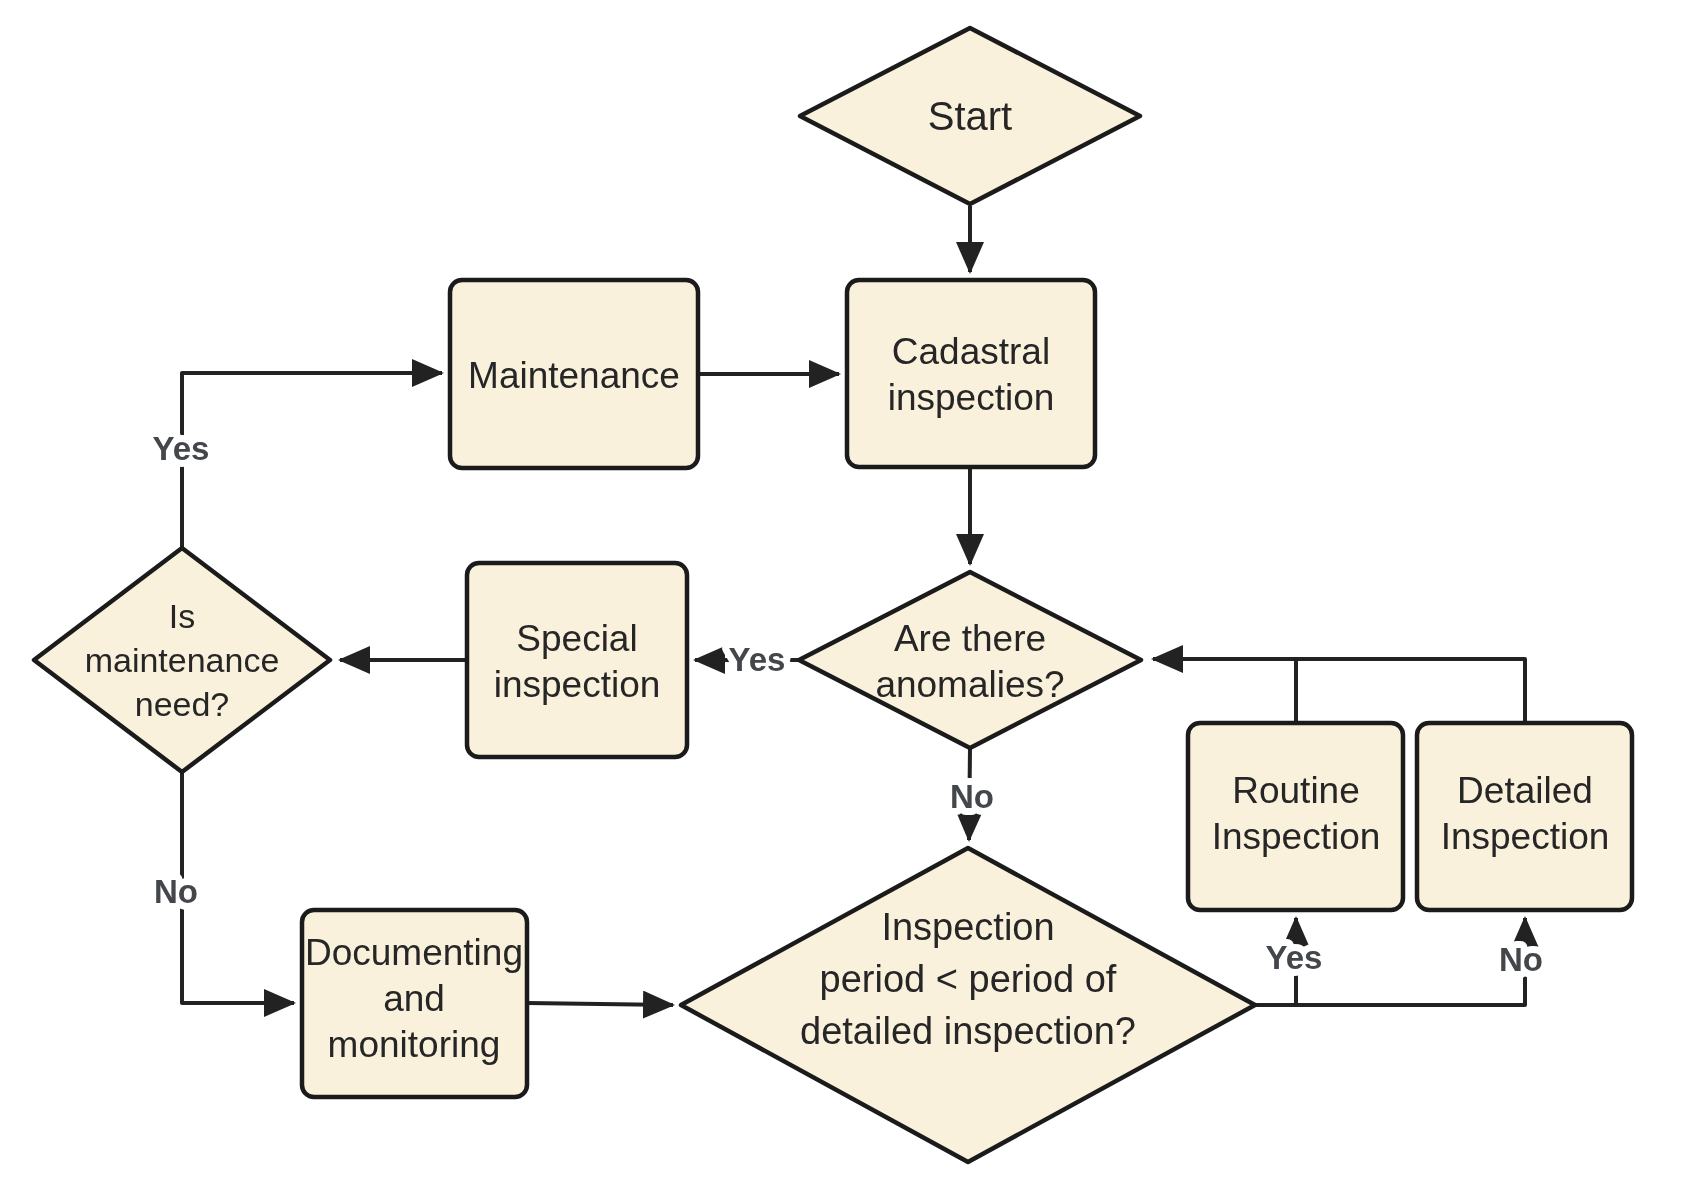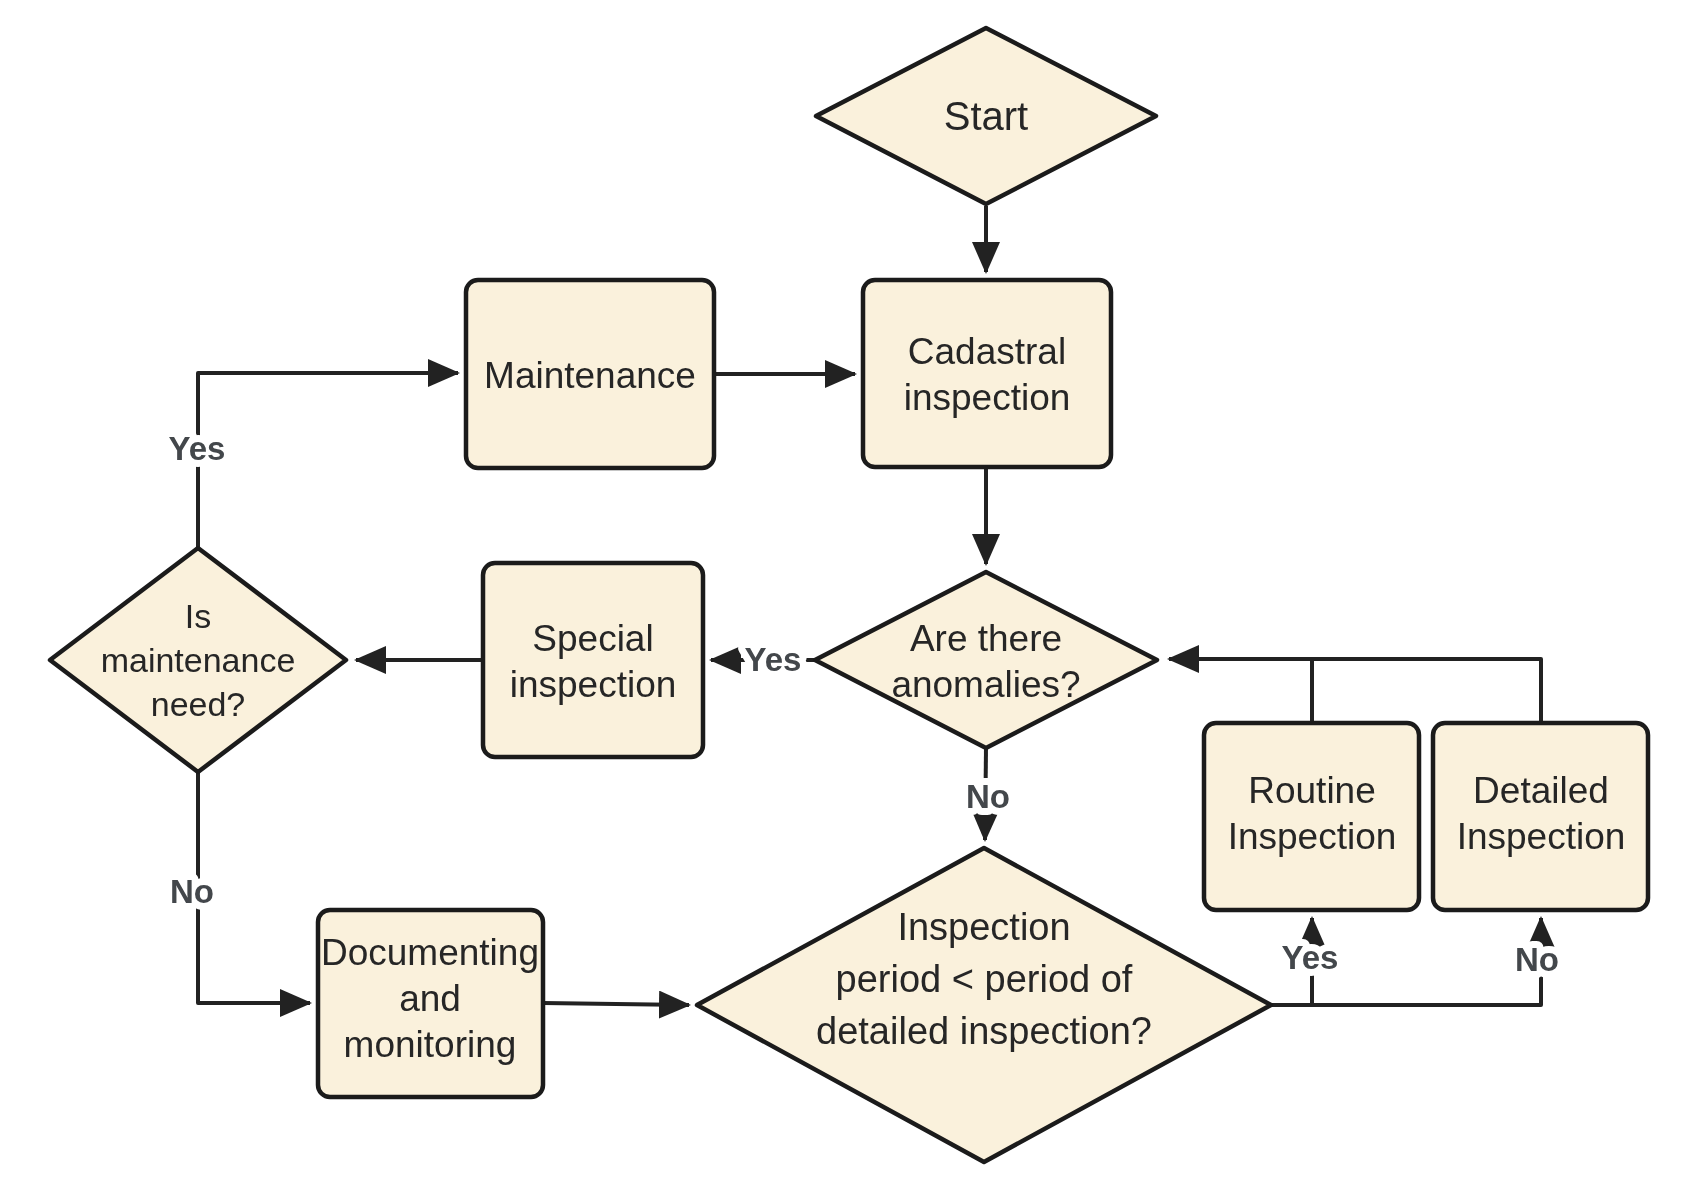--- a/index.html
+++ b/index.html
@@ -12,21 +12,20 @@
   }
   html, body {
     margin: 0;
     padding: 0;
     background: var(--background);
   }
   .canvas-wrap {
     width: 1449px;
     height: 1183px;
     background: var(--background);
-    margin-left: 16px;
   }
   .node-shape {
     fill: var(--node_fill);
     stroke: var(--node_stroke);
     stroke-width: 4.5;
     stroke-linejoin: round;
   }
   .connector {
     fill: none;
     stroke: var(--connector);

